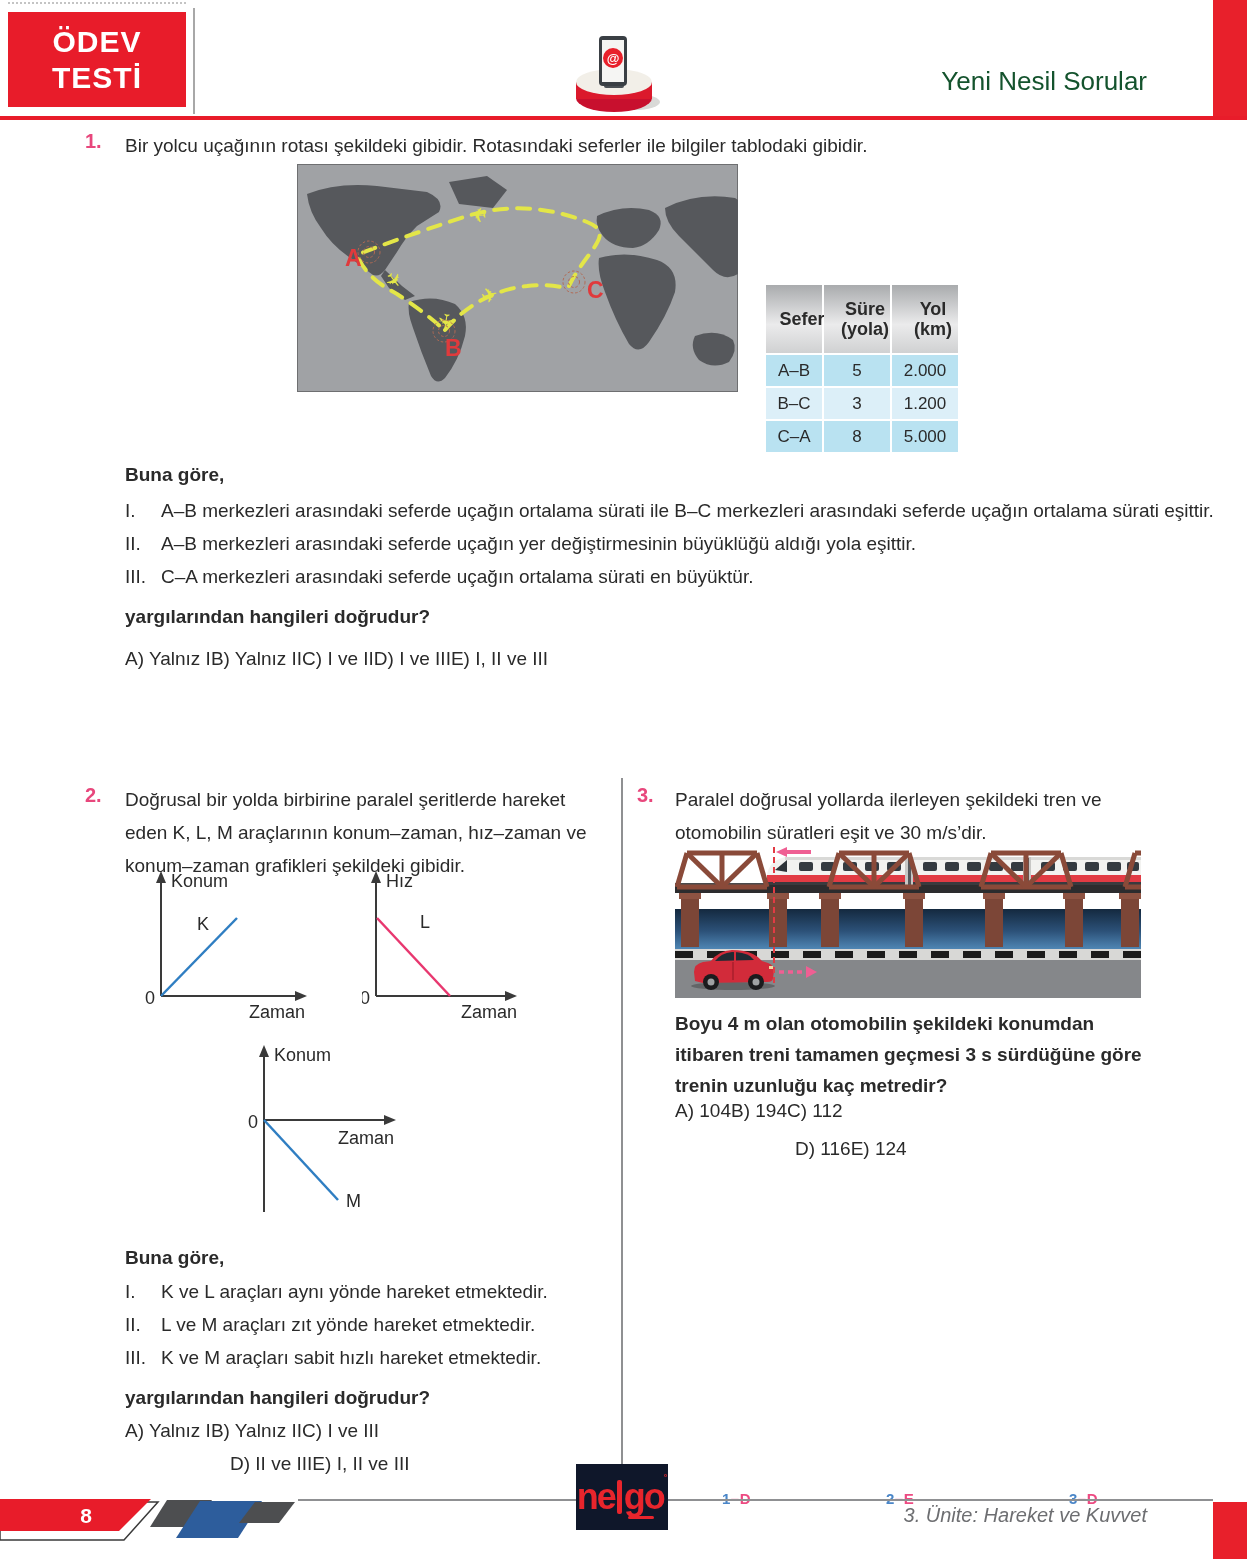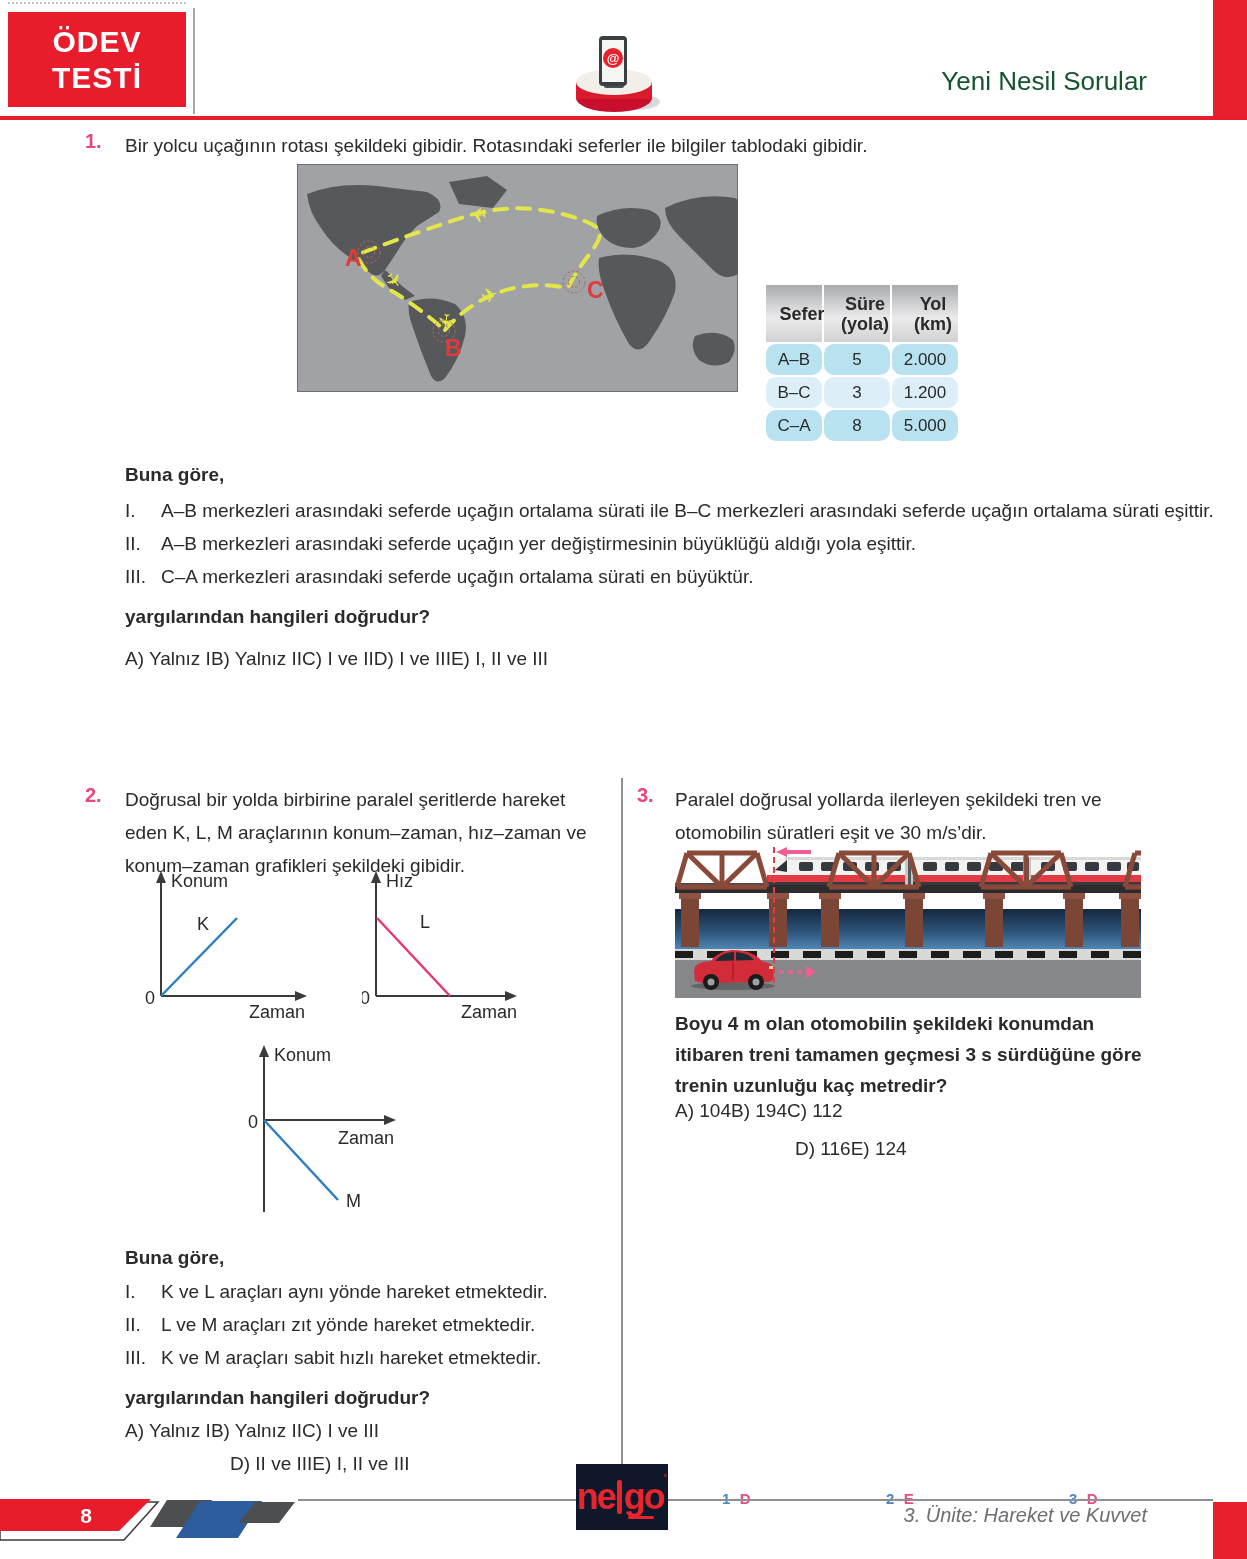--- a/index.html
+++ b/index.html
@@ -23,23 +23,23 @@
   .bold{font-weight:bold;}
   .stmt{display:flex;font-size:19px;line-height:22px;}
   .stmt-num{width:36px;flex:none;}
   .nowrap{white-space:nowrap;}
   .optrow{display:flex;font-size:19px;}
 
   
   .sefer-table{left:766px;top:285px;display:grid;grid-template-columns:56px 66px 66px;
                grid-auto-rows:auto;gap:2px;}
   .th{background:linear-gradient(180deg,#a9abad 0%,#ebebec 58%,#d0d1d2 100%);
-      height:57px;display:flex;flex-direction:column;align-items:center;justify-content:center;
+      height:68px;display:flex;flex-direction:column;align-items:center;justify-content:center;
       font-weight:bold;font-size:18px;line-height:20px;padding-left:16px;}
-  .td{height:31px;display:flex;align-items:center;justify-content:center;font-size:17px;border-radius:10px;}
+  .td{height:31px;display:flex;align-items:center;justify-content:center;font-size:17px;}
   .row-a{background:#b9e2f1;}
   .row-b{background:#dceff8;}
 
   
   .col-divider{left:621px;top:778px;width:2px;height:692px;background:#8f9092;}
 
   
   .ans{position:absolute;top:1466px;font-weight:bold;font-size:15px;letter-spacing:.5px;margin-top:24px;}
   .ans .n{color:#4a86c8;}
   .ans .l{color:#ed4a82;}

